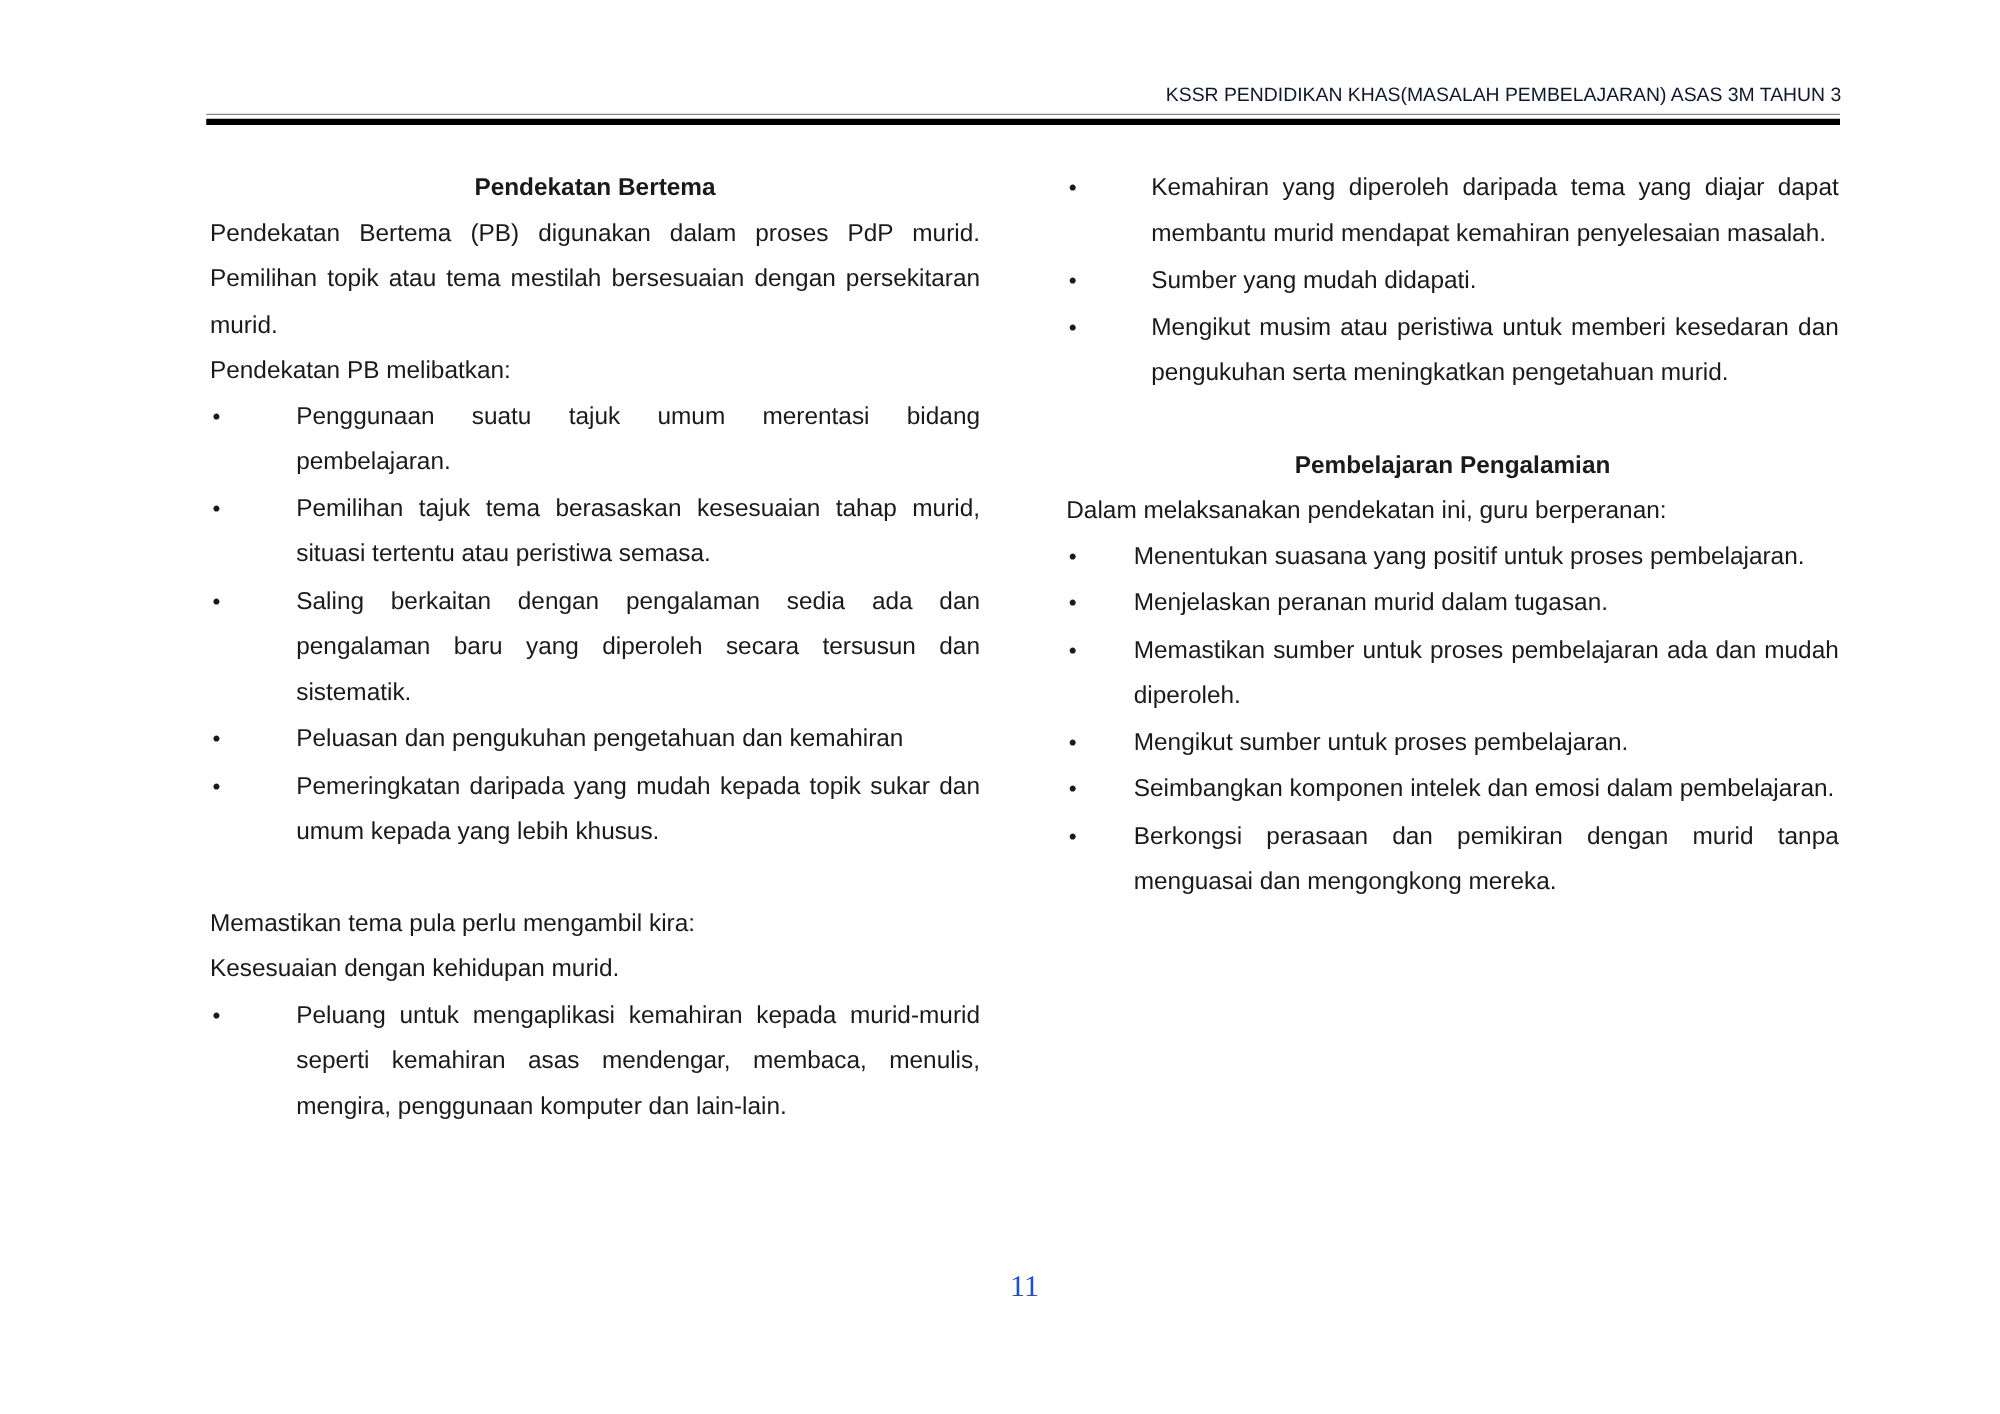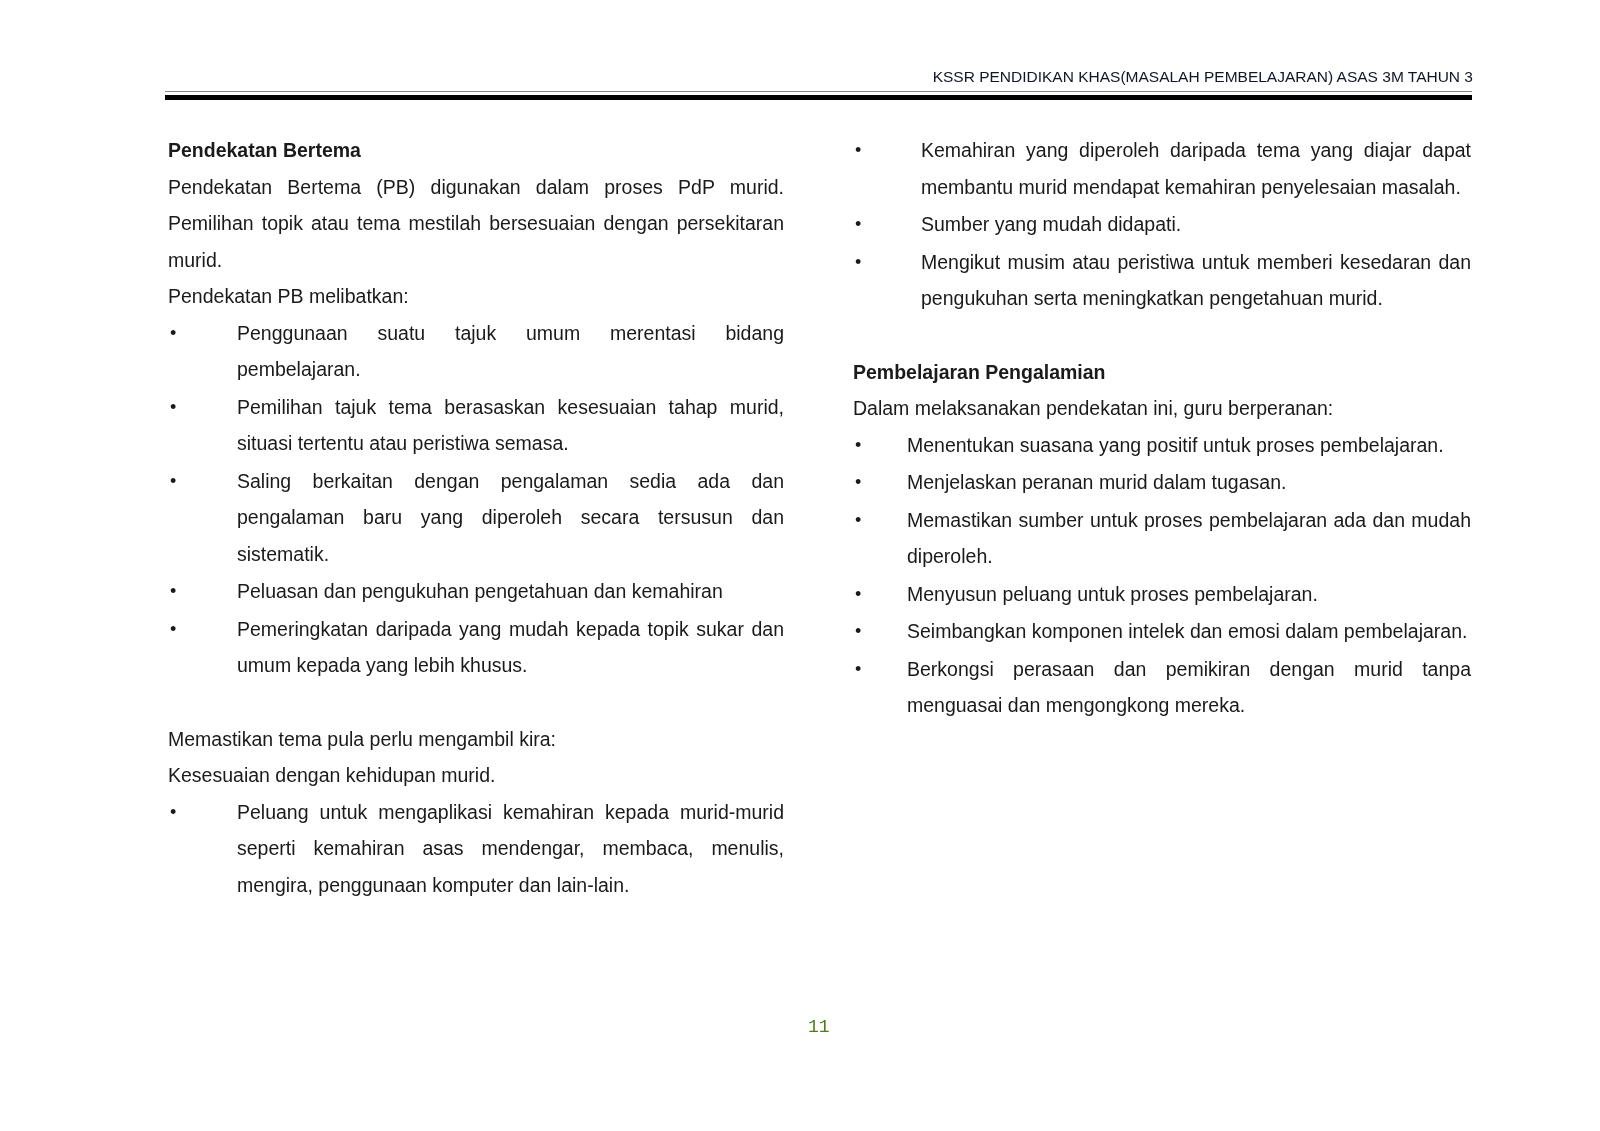--- a/index.html
+++ b/index.html
@@ -4,30 +4,30 @@
 <style>
   html, body { margin: 0; padding: 0; background: #ffffff; }
   body { width: 1600px; height: 1131px; position: relative; overflow: hidden;
          font-family: "Liberation Sans", sans-serif; color: #111; }
   .header-title { position: absolute; top: 68px; right: 127px; font-size: 15.5px; color: #0f172a; letter-spacing: 0; }
   .header-rule-thick { position: absolute; top: 95px; left: 165px; width: 1307px; height: 5px; background: #000; }
   .header-rule-thin { position: absolute; top: 91px; left: 165px; width: 1307px; height: 1px; background: #888; }
   .col { position: absolute; top: 132px; font-size: 19.5px; line-height: 36.5px; color: #1a1a1a; }
   .col-left { left: 168px; width: 616px; }
   .col-right { left: 853px; width: 618px; }
-  .heading { font-weight: bold; }
+  .heading { font-weight: bold; text-align: center; }
   .para { text-align: justify; text-align-last: left; margin: 0; }
   ul.bullets { list-style: none; margin: 0; padding: 0; }
   ul.bullets li { position: relative; text-align: justify; margin-bottom: 1px; }
   .col-left ul.bullets li { padding-left: 69px; }
   .col-right ul.b1 li { padding-left: 68px; }
   .col-right ul.b2 li { padding-left: 54px; }
   .bullet { position: absolute; left: 2px; top: 0; font-size: 18px; }
   .spacer { height: 36px; }
-  .page-number { position: absolute; top: 1017px; left: 808px; font-size: 18px; color: #4d7c0f; font-family: Liberation Mono, monospace; }
+  .page-number { position: absolute; top: 1017px; left: 808px; font-size: 24px; color: #1d4ed8; font-family: Liberation Serif, serif; }
 </style>
 </head>
 <body>
 
 <div>
   <div class="header-title">KSSR PENDIDIKAN KHAS(MASALAH PEMBELAJARAN) ASAS 3M TAHUN 3</div>
   <div class="header-rule-thin"></div>
   <div class="header-rule-thick"></div>
 </div>
 
@@ -56,19 +56,19 @@
     <li><span class="bullet">•</span><span>Sumber yang mudah didapati.</span></li>
     <li><span class="bullet">•</span><span>Mengikut musim atau peristiwa untuk memberi kesedaran dan pengukuhan serta meningkatkan pengetahuan murid.</span></li>
   </ul>
   <div class="spacer"></div>
   <div class="heading">Pembelajaran Pengalamian</div>
   <div>Dalam melaksanakan pendekatan ini, guru berperanan:</div>
   <ul class="bullets b2">
     <li><span class="bullet">•</span><span>Menentukan suasana yang positif untuk proses pembelajaran.</span></li>
     <li><span class="bullet">•</span><span>Menjelaskan peranan murid dalam tugasan.</span></li>
     <li><span class="bullet">•</span><span>Memastikan sumber untuk proses pembelajaran ada dan mudah diperoleh.</span></li>
-    <li><span class="bullet">•</span><span>Menyusun peluang untuk proses pembelajaran.</span></li>
+    <li><span class="bullet">•</span><span>Mengikut sumber untuk proses pembelajaran.</span></li>
     <li><span class="bullet">•</span><span>Seimbangkan komponen intelek dan emosi dalam pembelajaran.</span></li>
     <li><span class="bullet">•</span><span>Berkongsi perasaan dan pemikiran dengan murid tanpa menguasai dan mengongkong mereka.</span></li>
   </ul>
 </div>
 
 <div class="page-number">11</div>
 
 </body></html>

